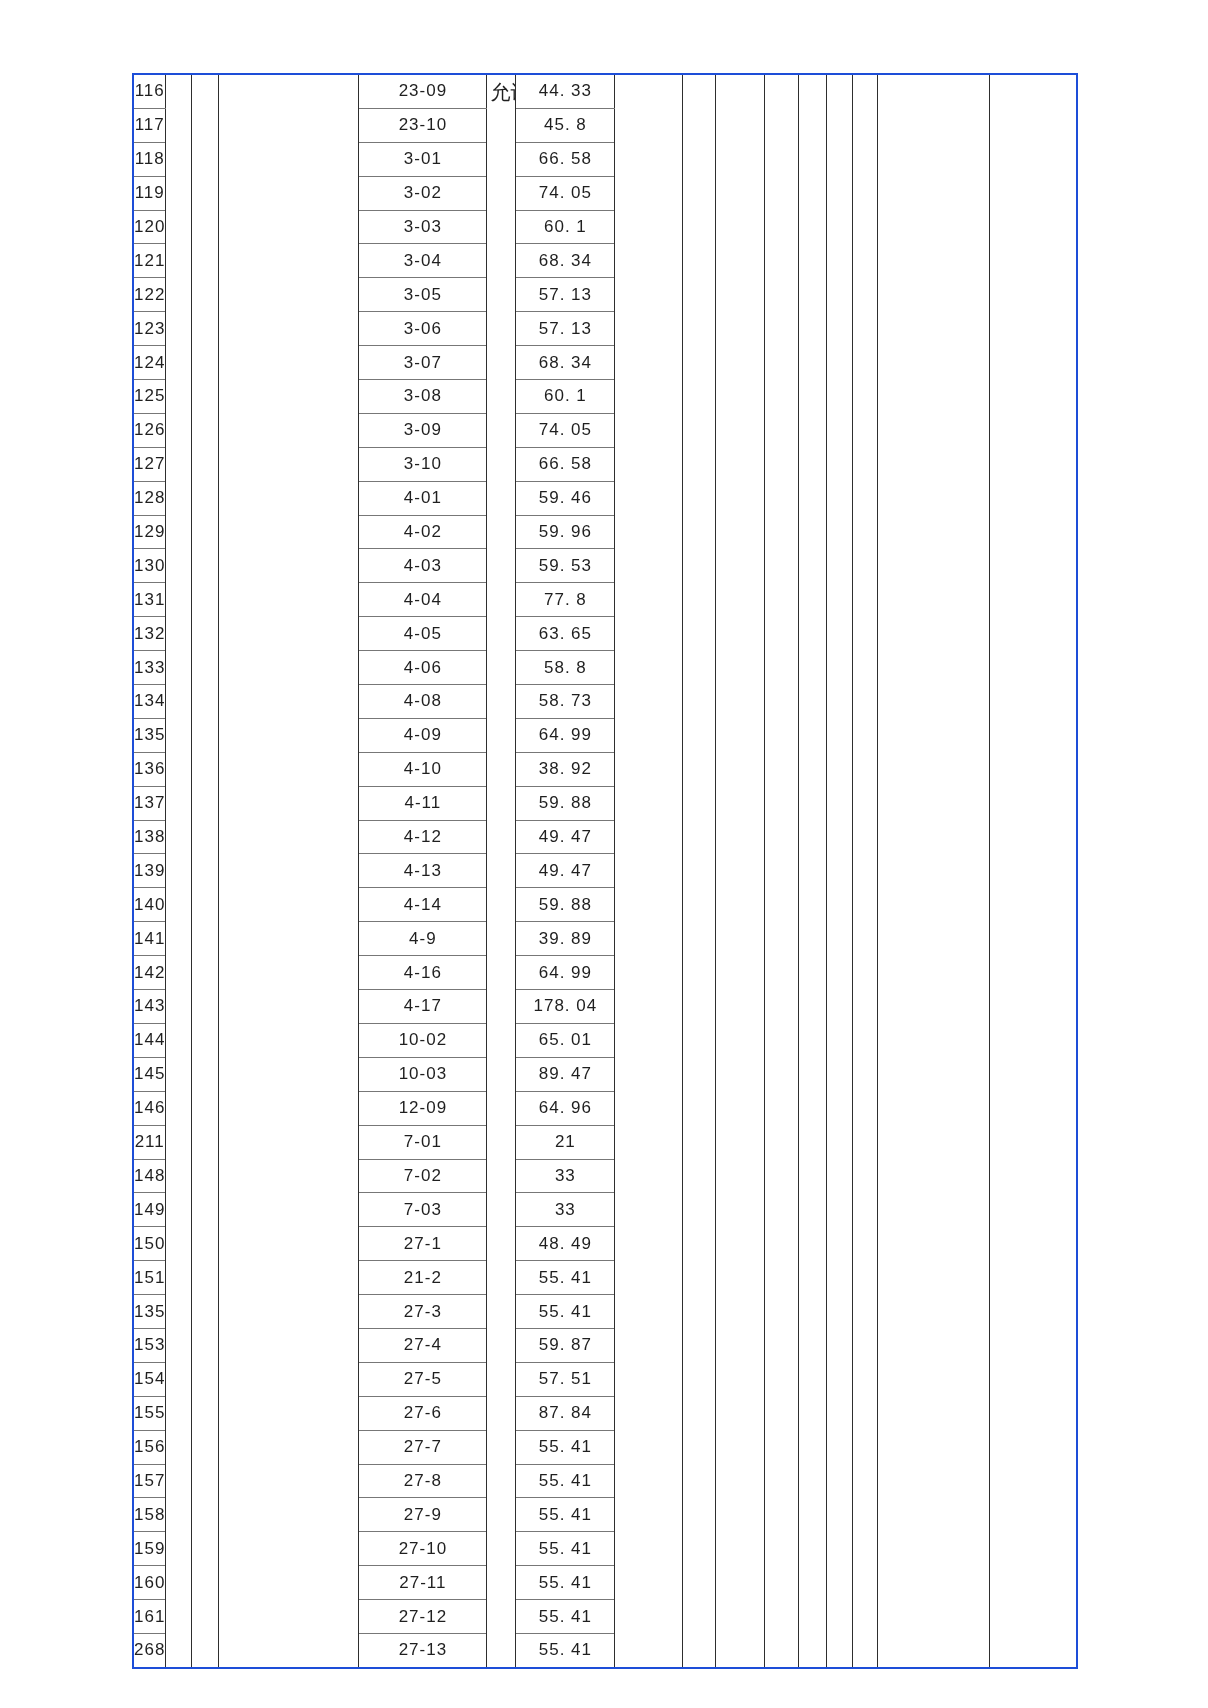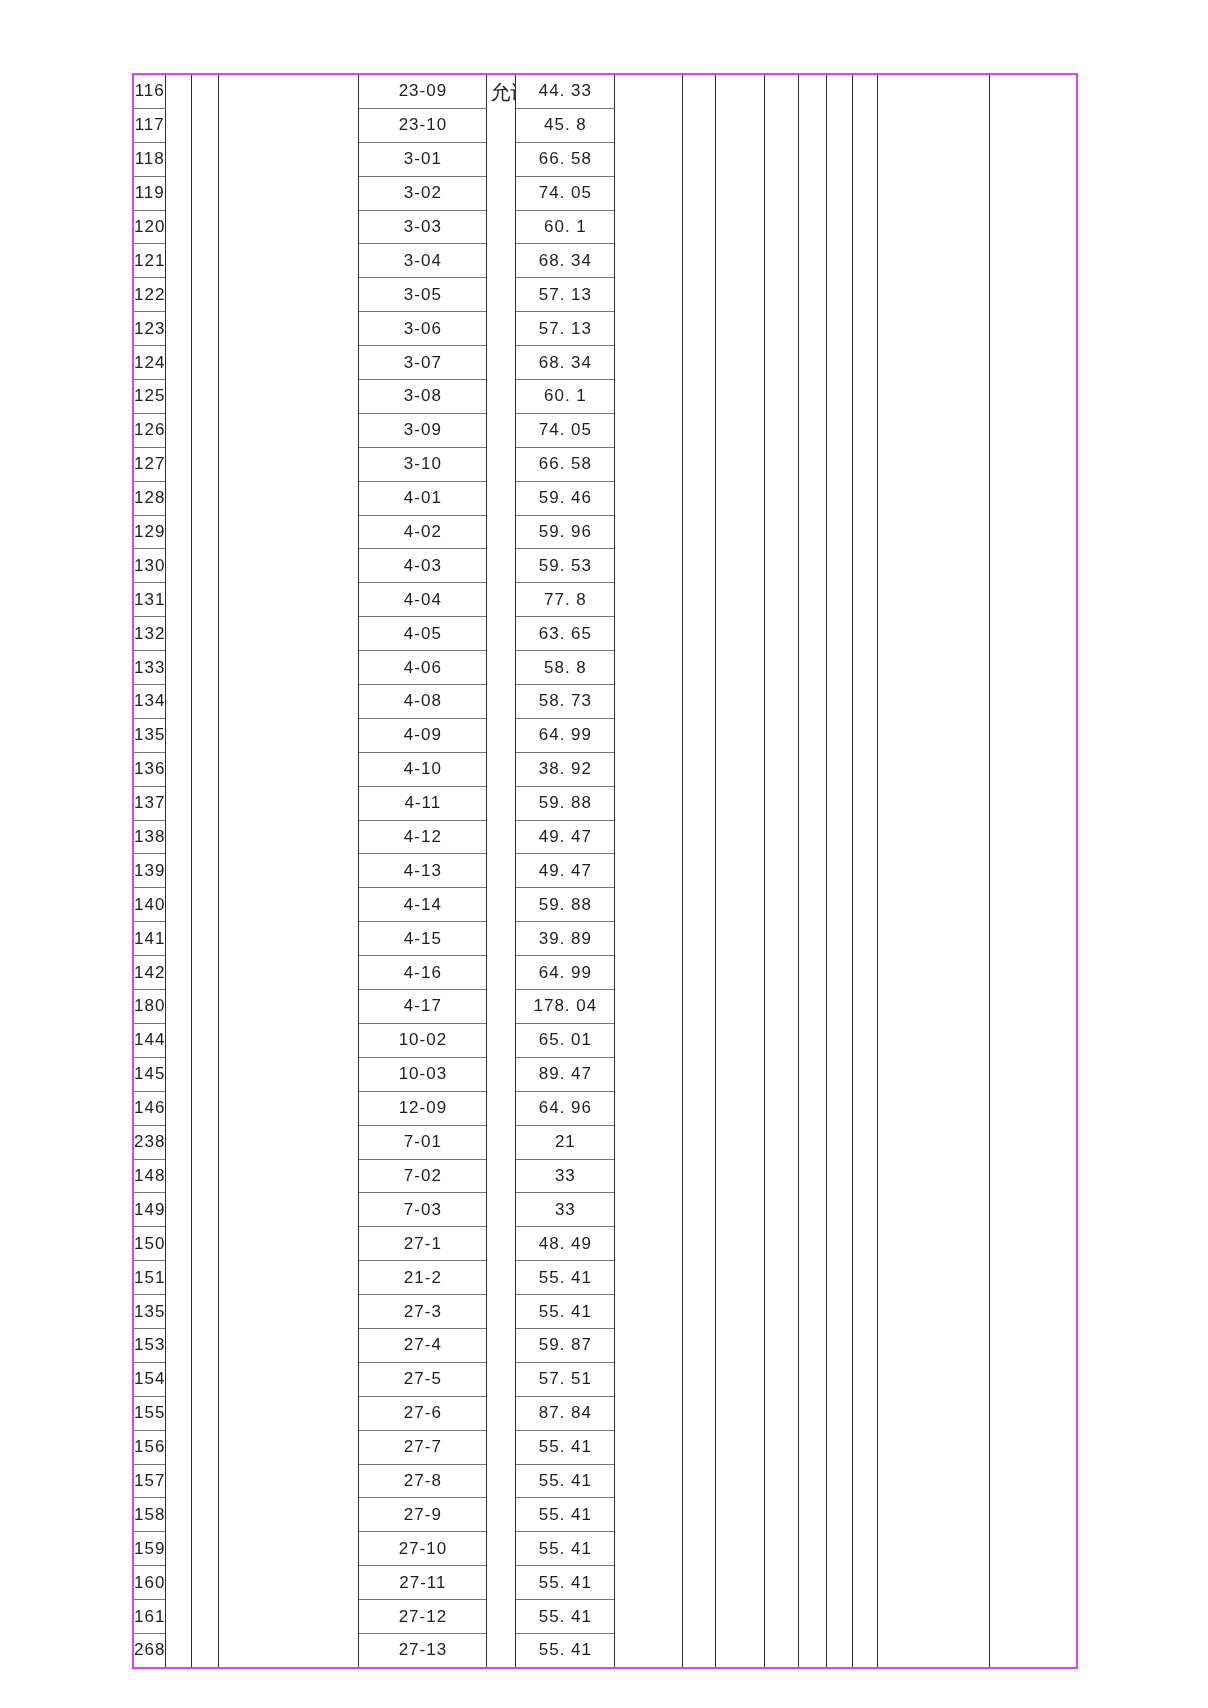--- a/index.html
+++ b/index.html
@@ -14,21 +14,21 @@
     background: #ffffff;
     overflow: hidden;
     font-family: "Liberation Sans", "DejaVu Sans", sans-serif;
   }
   table.sheet {
     position: absolute;
     left: 132px;
     top: 73px;
     border-collapse: collapse;
     table-layout: fixed;
-    border: 2px solid #d946ef;
+    border: 2px solid #1d4ed8;
   }
   table.sheet td {
     padding: 0;
     margin: 0;
     height: 32.9px;
     border-left: 1px solid #2e2e2e;
     border-right: 1px solid #2e2e2e;
     overflow: hidden;
     white-space: nowrap;
   }
@@ -221,50 +221,50 @@
           <td class="hb unit">4-13</td>
           <td class="hb area">49. 47</td>
         </tr>
         <tr>
           <td class="hb num">140</td>
           <td class="hb unit">4-14</td>
           <td class="hb area">59. 88</td>
         </tr>
         <tr>
           <td class="hb num">141</td>
-          <td class="hb unit">4-15</td>
+          <td class="hb unit">4-9</td>
           <td class="hb area">39. 89</td>
         </tr>
         <tr>
           <td class="hb num">142</td>
           <td class="hb unit">4-16</td>
           <td class="hb area">64. 99</td>
         </tr>
         <tr>
-          <td class="hb num">180</td>
+          <td class="hb num">143</td>
           <td class="hb unit">4-17</td>
           <td class="hb area">178. 04</td>
         </tr>
         <tr>
           <td class="hb num">144</td>
           <td class="hb unit">10-02</td>
           <td class="hb area">65. 01</td>
         </tr>
         <tr>
           <td class="hb num">145</td>
           <td class="hb unit">10-03</td>
           <td class="hb area">89. 47</td>
         </tr>
         <tr>
           <td class="hb num">146</td>
           <td class="hb unit">12-09</td>
           <td class="hb area">64. 96</td>
         </tr>
         <tr>
-          <td class="hb num">238</td>
+          <td class="hb num">211</td>
           <td class="hb unit">7-01</td>
           <td class="hb area">21</td>
         </tr>
         <tr>
           <td class="hb num">148</td>
           <td class="hb unit">7-02</td>
           <td class="hb area">33</td>
         </tr>
         <tr>
           <td class="hb num">149</td>

